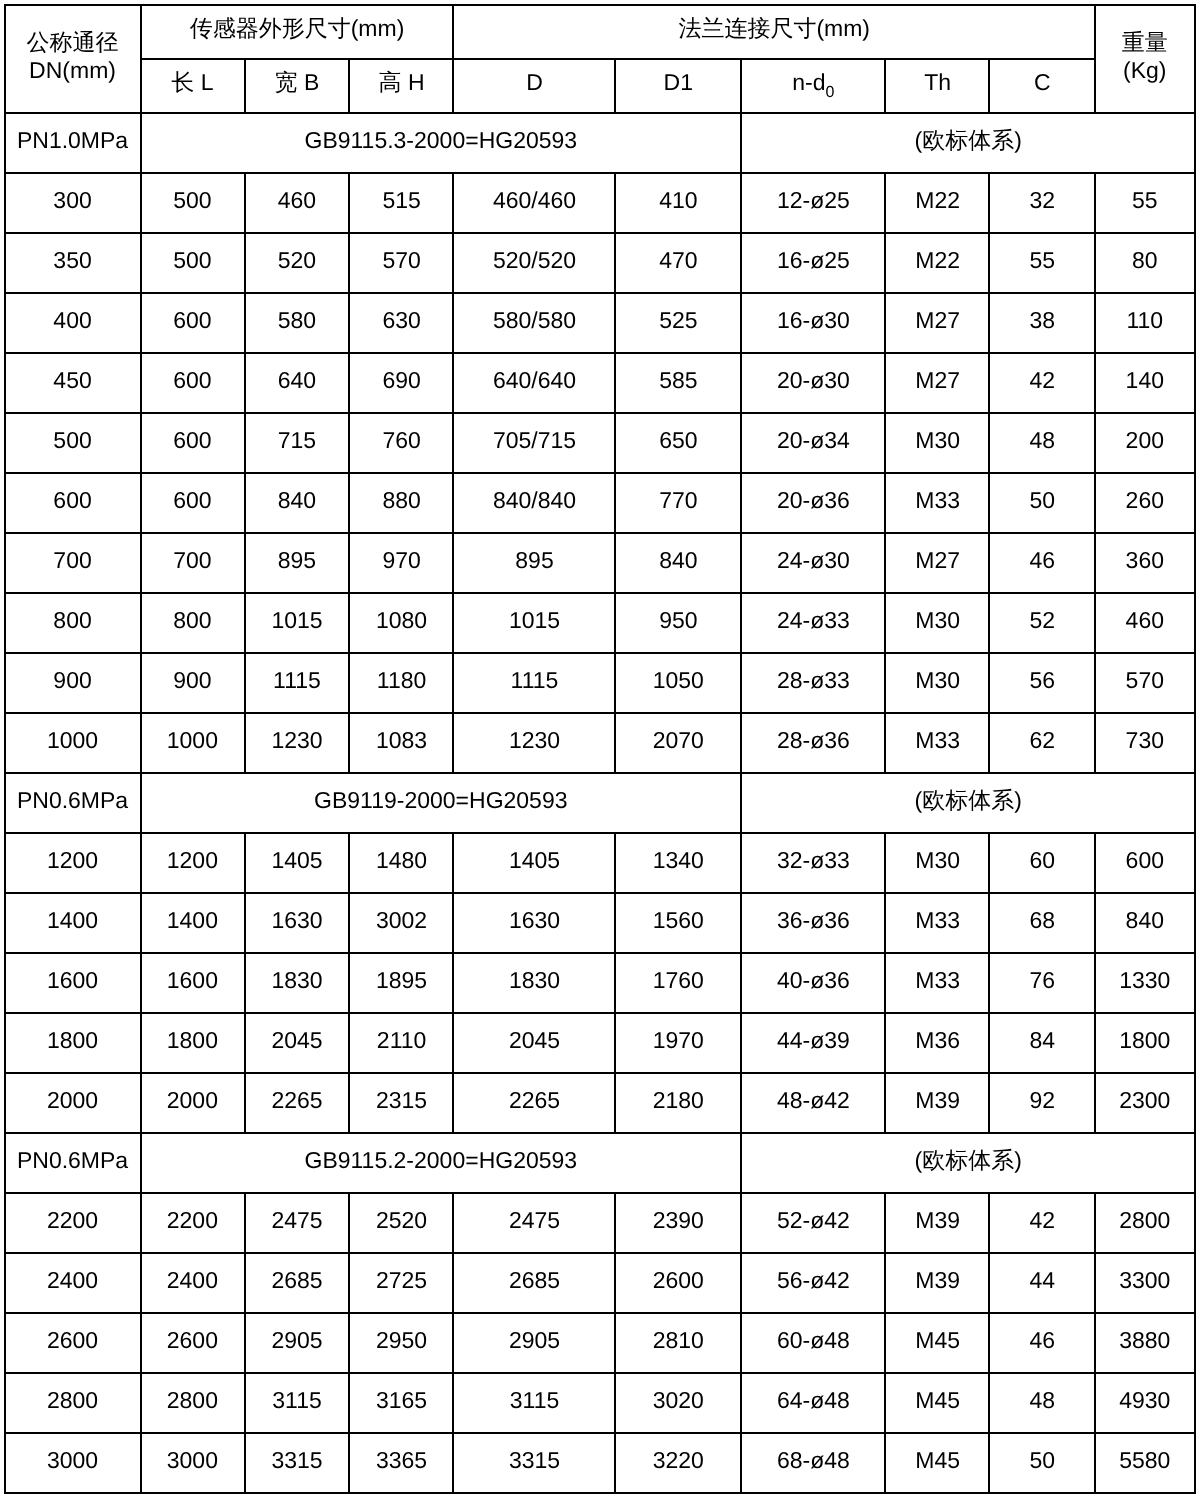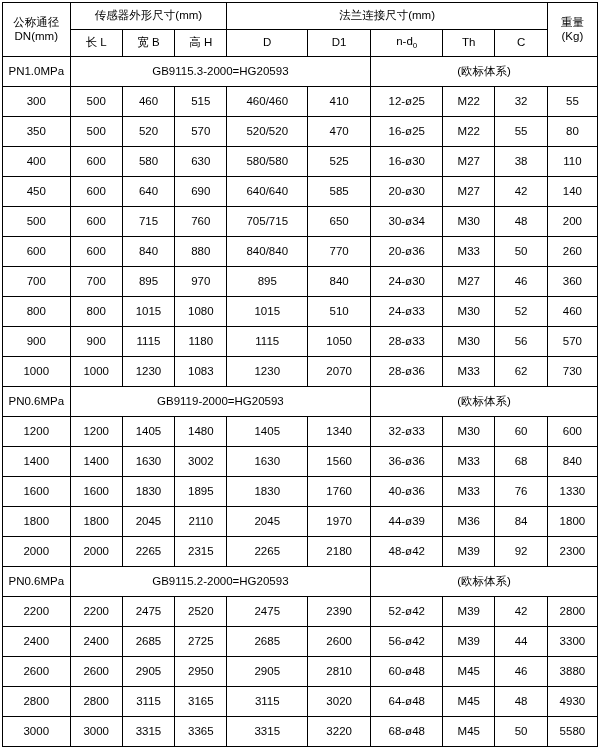--- a/index.html
+++ b/index.html
@@ -172,21 +172,21 @@
           <td>42</td>
           <td>140</td>
         </tr>
         <tr>
           <td>500</td>
           <td>600</td>
           <td>715</td>
           <td>760</td>
           <td>705/715</td>
           <td>650</td>
-          <td>30-ø34</td>
+          <td>20-ø34</td>
           <td>M30</td>
           <td>48</td>
           <td>200</td>
         </tr>
         <tr>
           <td>600</td>
           <td>600</td>
           <td>840</td>
           <td>880</td>
           <td>840/840</td>
@@ -207,21 +207,21 @@
           <td>M27</td>
           <td>46</td>
           <td>360</td>
         </tr>
         <tr>
           <td>800</td>
           <td>800</td>
           <td>1015</td>
           <td>1080</td>
           <td>1015</td>
-          <td>510</td>
+          <td>950</td>
           <td>24-ø33</td>
           <td>M30</td>
           <td>52</td>
           <td>460</td>
         </tr>
         <tr>
           <td>900</td>
           <td>900</td>
           <td>1115</td>
           <td>1180</td>

